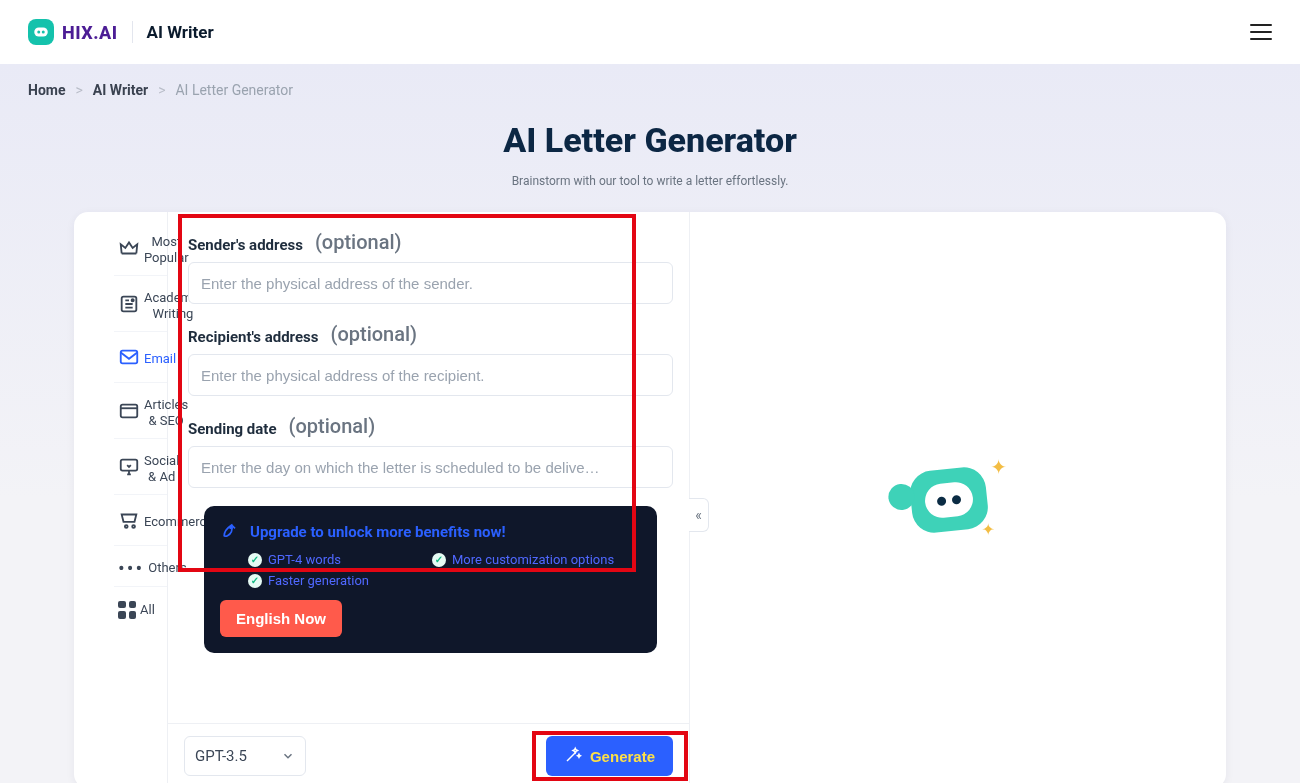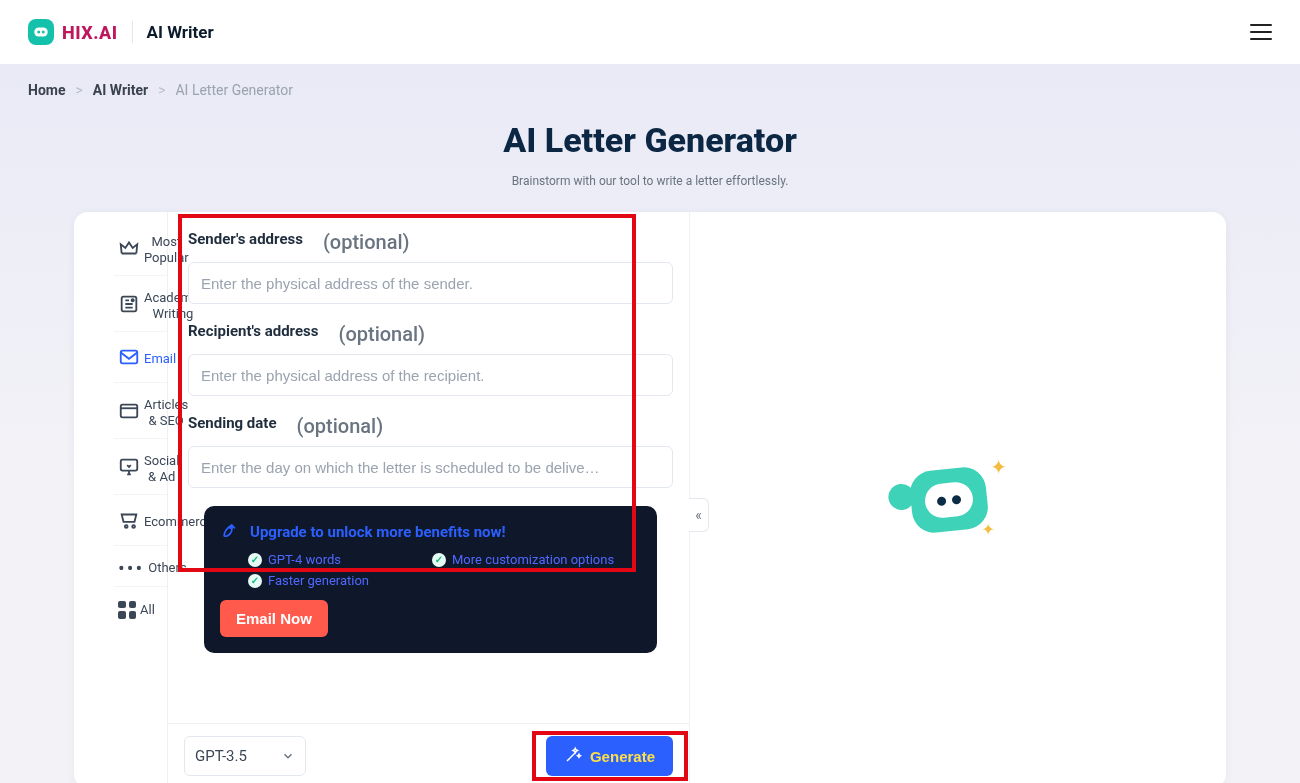--- a/index.html
+++ b/index.html
@@ -20,21 +20,21 @@
     padding: 0 28px;
     justify-content: space-between;
   }
   .header-left { display:flex; align-items:center; gap:14px; }
   .logo-wrap { display:flex; align-items:center; gap:8px; }
   .logo-mark {
     width: 26px; height: 26px; border-radius: 8px;
     background:#14c2ac; display:flex; align-items:center; justify-content:center;
   }
   .logo-mark svg { width:18px; height:18px; }
-  .logo-text { font-weight:800; font-size:18px; letter-spacing:.5px; color:#be185d; }
+  .logo-text { font-weight:800; font-size:18px; letter-spacing:.5px; color:#4c1d95; }
   .header-divider { width:1px; height:22px; background:#e3e6ee; }
   .header-app { font-weight:700; font-size:17px; color:#0b1b2d; }
   .hamburger { width:22px; height:16px; display:flex; flex-direction:column; justify-content:space-between; cursor:pointer; }
   .hamburger span { height:2px; background:#222; display:block; border-radius:1px; }
 
   
   .page-top {
     background: linear-gradient(180deg, #e9eaf6 0%, #f3f3f7 60%);
     padding: 18px 28px 0 28px;
   }
@@ -79,21 +79,21 @@
   .form-panel {
     width:522px;
     border-right:1px solid #eef0f4;
     display:flex; flex-direction:column;
     position:relative;
   }
   .form-scroll {
     padding:18px 16px 12px 20px;
     flex:1; overflow:hidden;
   }
-  .field-label { font-size:15px; color:#1f2d3d; font-weight:700; margin-bottom:8px; display:flex; gap:20px; align-items:flex-start; }
+  .field-label { font-size:15px; color:#1f2d3d; font-weight:700; margin-bottom:8px; display:flex; gap:12px; align-items:flex-end; }
   .field-label .opt { font-weight:500; color:#6a7481; font-size:20px; }
   .field-input {
     width:100%; height:42px; border:1px solid #e3e7ee; border-radius:6px;
     padding:0 12px; font-size:15px; color:#1f2d3d; background:#fff;
   }
   .field-input::placeholder { color:#9aa3af; }
   .field-block { margin-bottom:18px; }
   .lang-select {
     width:212px; height:42px; border:1px solid #e3e7ee; border-radius:6px;
     display:flex; align-items:center; justify-content:space-between;
@@ -340,21 +340,21 @@
               </span>
             <span class="feat">
                 <span class="chk">✓</span>
                 <span>More customization options</span>
               </span>
             <span class="feat">
                 <span class="chk">✓</span>
                 <span>Faster generation</span>
               </span>
           </div>
-          <button class="promo-btn">Email Now</button>
+          <button class="promo-btn">English Now</button>
         </div>
       </div>
 
       <div class="form-footer">
         <div class="model-select">
           <span>GPT-3.5</span>
           <span class="chev">
             <svg viewBox="0 0 24 24" fill="none" stroke="#6a7481" stroke-width="2.5">
                 <path d="M6 9l6 6 6-6"></path>
               </svg>

